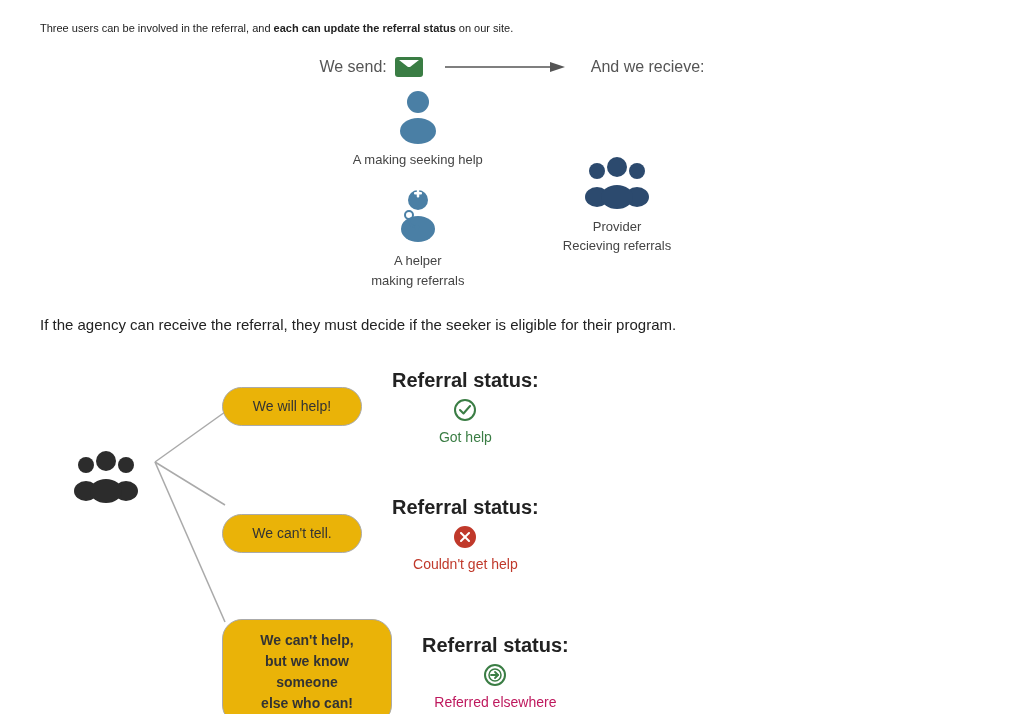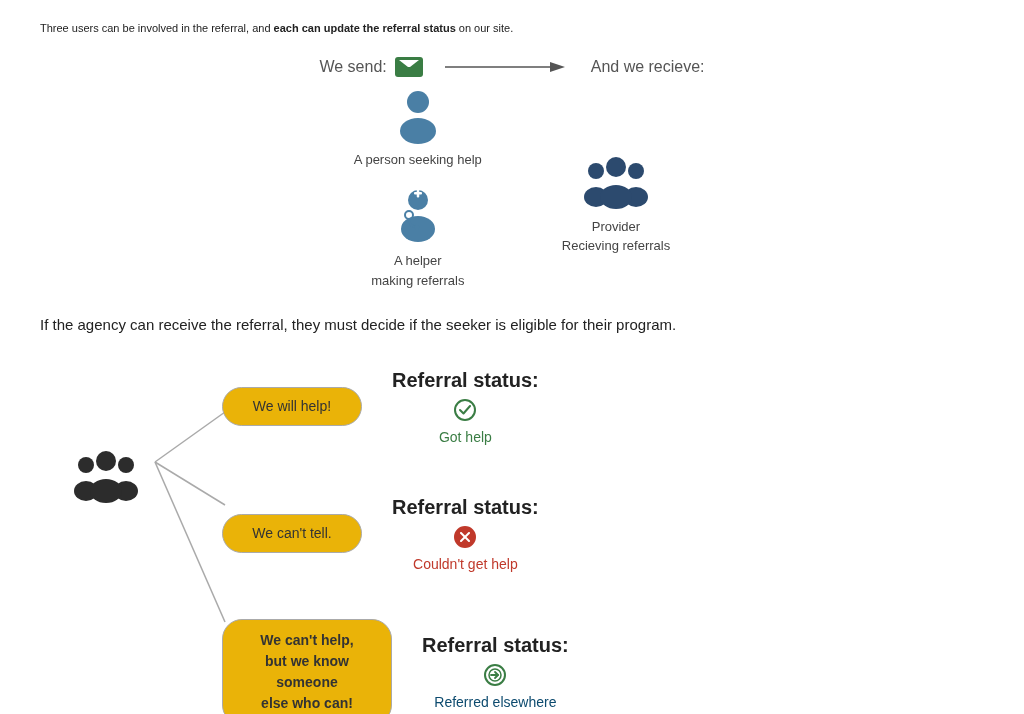--- a/index.html
+++ b/index.html
@@ -187,21 +187,21 @@
       border-radius: 50%;
       border: 2px solid #3a7d44;
       display: flex;
       align-items: center;
       justify-content: center;
       flex-shrink: 0;
     }
 
     .got-help { color: #3a7d44; }
     .couldnt-help { color: #c0392b; }
-    .referred { color: #0c4a6e; }
+    .referred { color: #be185d; }
 
     .diagram-wrapper {
       position: relative;
       display: flex;
       align-items: flex-start;
     }
   </style>
 </head>
 <body>
 
@@ -223,21 +223,21 @@
 
 <div class="users-diagram">
 
   <div class="user-col">
 
     <div class="user-item">
       <svg width="48" height="55" viewBox="0 0 48 55">
         <circle cx="24" cy="13" r="11" fill="#4a7fa5"></circle>
         <ellipse cx="24" cy="42" rx="18" ry="13" fill="#4a7fa5"></ellipse>
       </svg>
-      <span class="caption">A person seeking help</span>
+      <span class="caption">A making seeking help</span>
     </div>
 
     <div class="user-item">
       <svg width="62" height="58" viewBox="0 0 62 58">
 
         <circle cx="31" cy="13" r="10" fill="#4a7fa5"></circle>
         <ellipse cx="31" cy="42" rx="17" ry="13" fill="#4a7fa5"></ellipse>
 
         <circle cx="22" cy="28" r="4" fill="none" stroke="#4a7fa5" stroke-width="2"></circle>
         <path d="M22 32 Q22 40 30 40" fill="none" stroke="#4a7fa5" stroke-width="2"></path>

